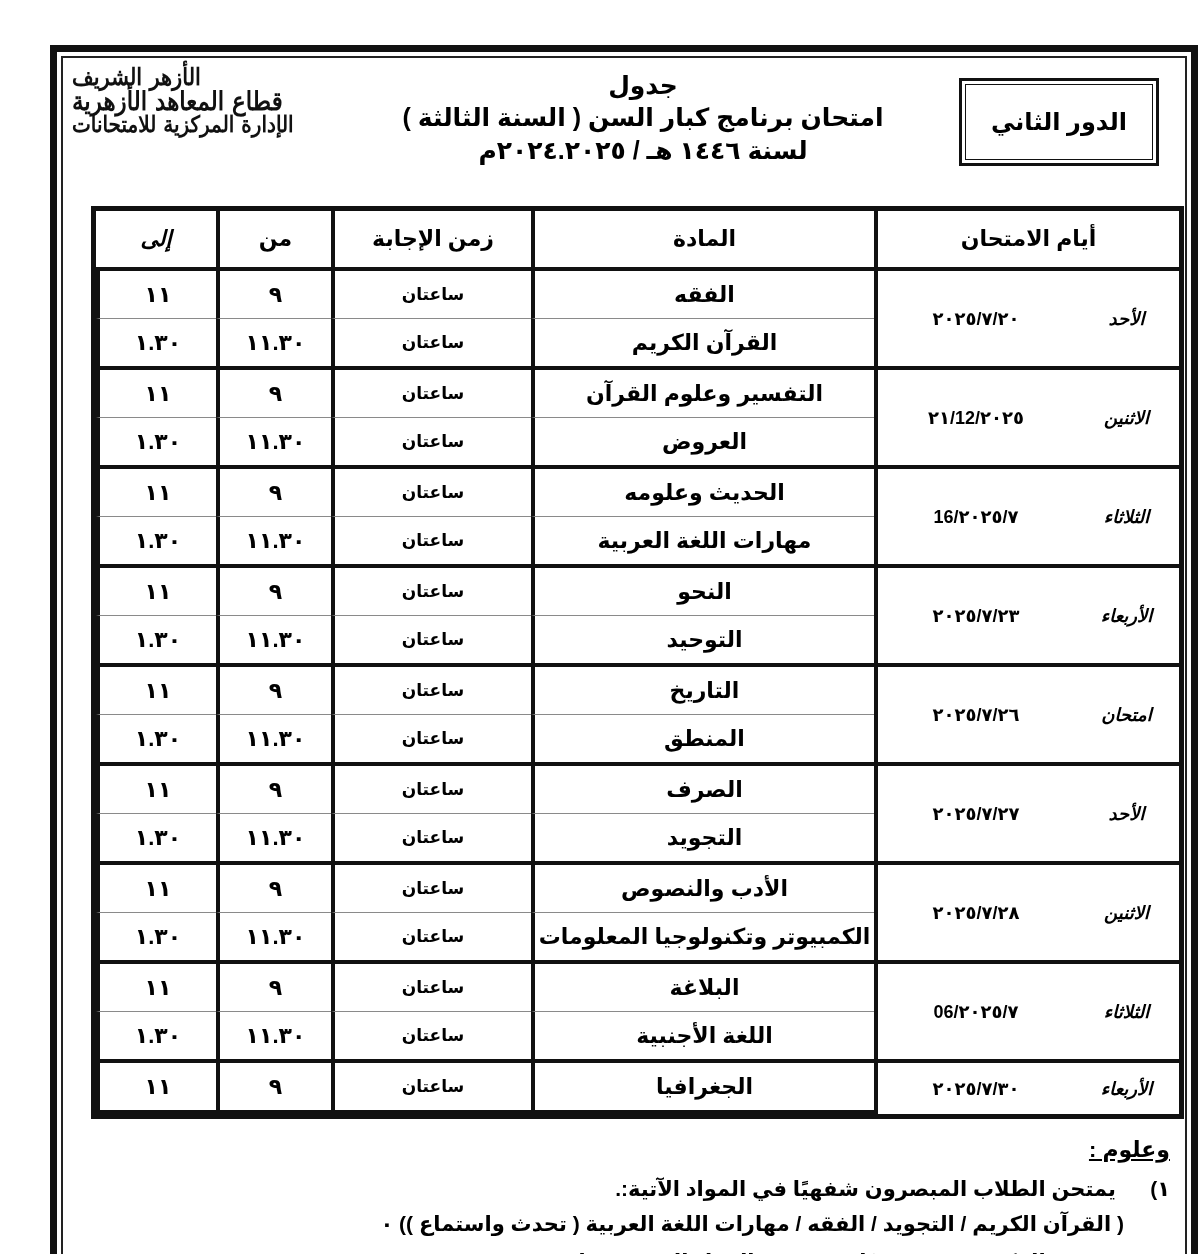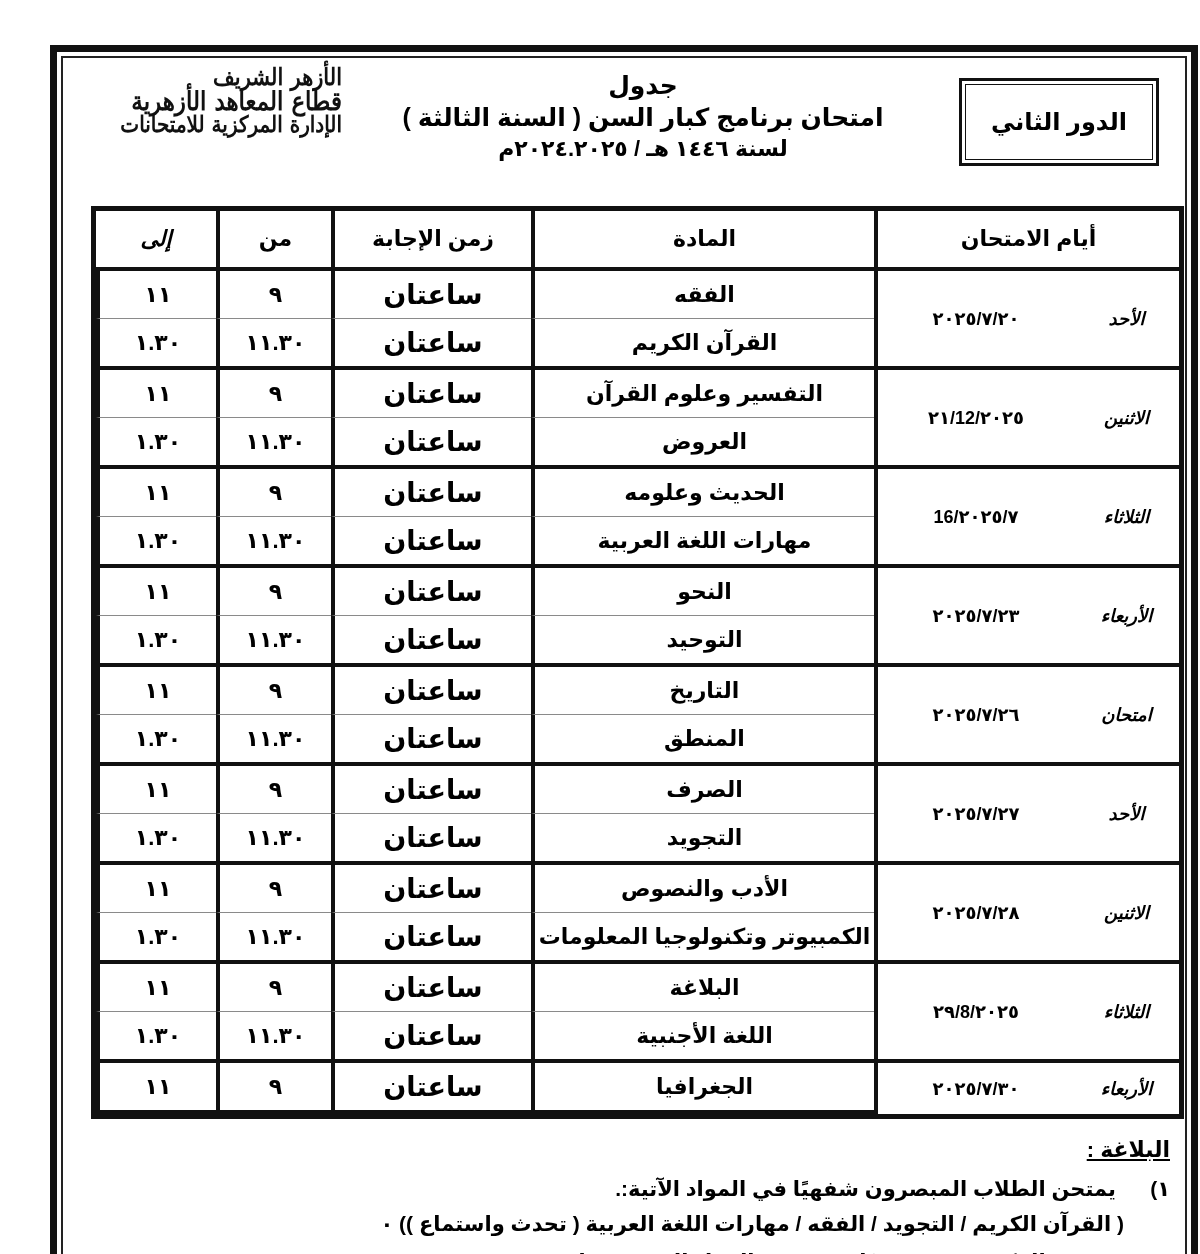--- a/index.html
+++ b/index.html
@@ -54,21 +54,21 @@
     display: flex;
     flex-direction: row;
     align-items: flex-start;
     height: 148px;
     padding: 6px 10px 0 10px;
     box-sizing: border-box;
   }
   .letterhead {
     width: 270px;
     flex: 0 0 270px;
-    text-align: right;
+    text-align: left;
     padding-top: 4px;
   }
   .letterhead-line {
     font-family: "DejaVu Serif", serif;
     font-weight: bold;
     color: #111;
     line-height: 1.05;
     letter-spacing: -1px;
     transform: scaleY(1.12);
     transform-origin: center;
@@ -87,21 +87,21 @@
     font-weight: bold;
     line-height: 1.25;
   }
   .title-sub {
     font-size: 25px;
     font-weight: bold;
     line-height: 1.3;
     white-space: nowrap;
   }
   .title-year {
-    font-size: 22px;
+    font-size: 25px;
     font-weight: bold;
     line-height: 1.35;
   }
 
   .round-box-wrap {
     width: 230px;
     flex: 0 0 230px;
     display: flex;
     justify-content: center;
     padding-top: 16px;
@@ -164,21 +164,21 @@
   }
   td.day-date {
     font-size: 18px;
     width: 200px;
     letter-spacing: 0.5px;
   }
   td.subject {
     font-size: 22px;
     height: 47px;
   }
-  td.duration { font-size: 27px; }
+  td.duration { font-size: 17px; }
   td.from, td.to { font-size: 22px; letter-spacing: 1px; }
 
   
   tr.session-top td.subject,
   tr.session-top td.duration,
   tr.session-top td.from,
   tr.session-top td.to {
     border-bottom: 1px solid #8a8a8a;
   }
   tr.session-bottom td.subject,
@@ -370,21 +370,21 @@
           <td class="to">١١</td>
         </tr>
         <tr class="session-bottom">
           <td class="subject">الكمبيوتر وتكنولوجيا المعلومات</td>
           <td class="duration">ساعتان</td>
           <td class="from">١١.٣٠</td>
           <td class="to">١.٣٠</td>
         </tr>
         <tr class="session-top">
           <td class="day-name last-col" rowspan="2">الثلاثاء</td>
-          <td class="day-date" rowspan="2">٢٠٢٥/8/٢٩</td>
+          <td class="day-date" rowspan="2">٢٠٢٥/٧/06</td>
           <td class="subject">البلاغة</td>
           <td class="duration">ساعتان</td>
           <td class="from">٩</td>
           <td class="to">١١</td>
         </tr>
         <tr class="session-bottom">
           <td class="subject">اللغة الأجنبية</td>
           <td class="duration">ساعتان</td>
           <td class="from">١١.٣٠</td>
           <td class="to">١.٣٠</td>
@@ -394,21 +394,21 @@
           <td class="day-date" rowspan="1">٢٠٢٥/٧/٣٠</td>
           <td class="subject">الجغرافيا</td>
           <td class="duration">ساعتان</td>
           <td class="from">٩</td>
           <td class="to">١١</td>
         </tr>
       </tbody>
   </table>
 
   <div class="notes">
-    <div class="notes-title">البلاغة :</div>
+    <div class="notes-title">وعلوم :</div>
 
     <div class="note-row">
       <div class="note-num">١)</div>
       <div class="note-body">يمتحن الطلاب المبصرون  شفهيًا في المواد الآتية:.</div>
     </div>
     <div class="note-sub">( القرآن الكريم / التجويد / الفقه / مهارات اللغة العربية ( تحدث واستماع )) ٠</div>
 
     <div class="note-row">
       <div class="note-num">٢)</div>
       <div class="note-body">يمتحن المكفوفون شفهيًا في جميع المواد المقررة عليهم .</div>

